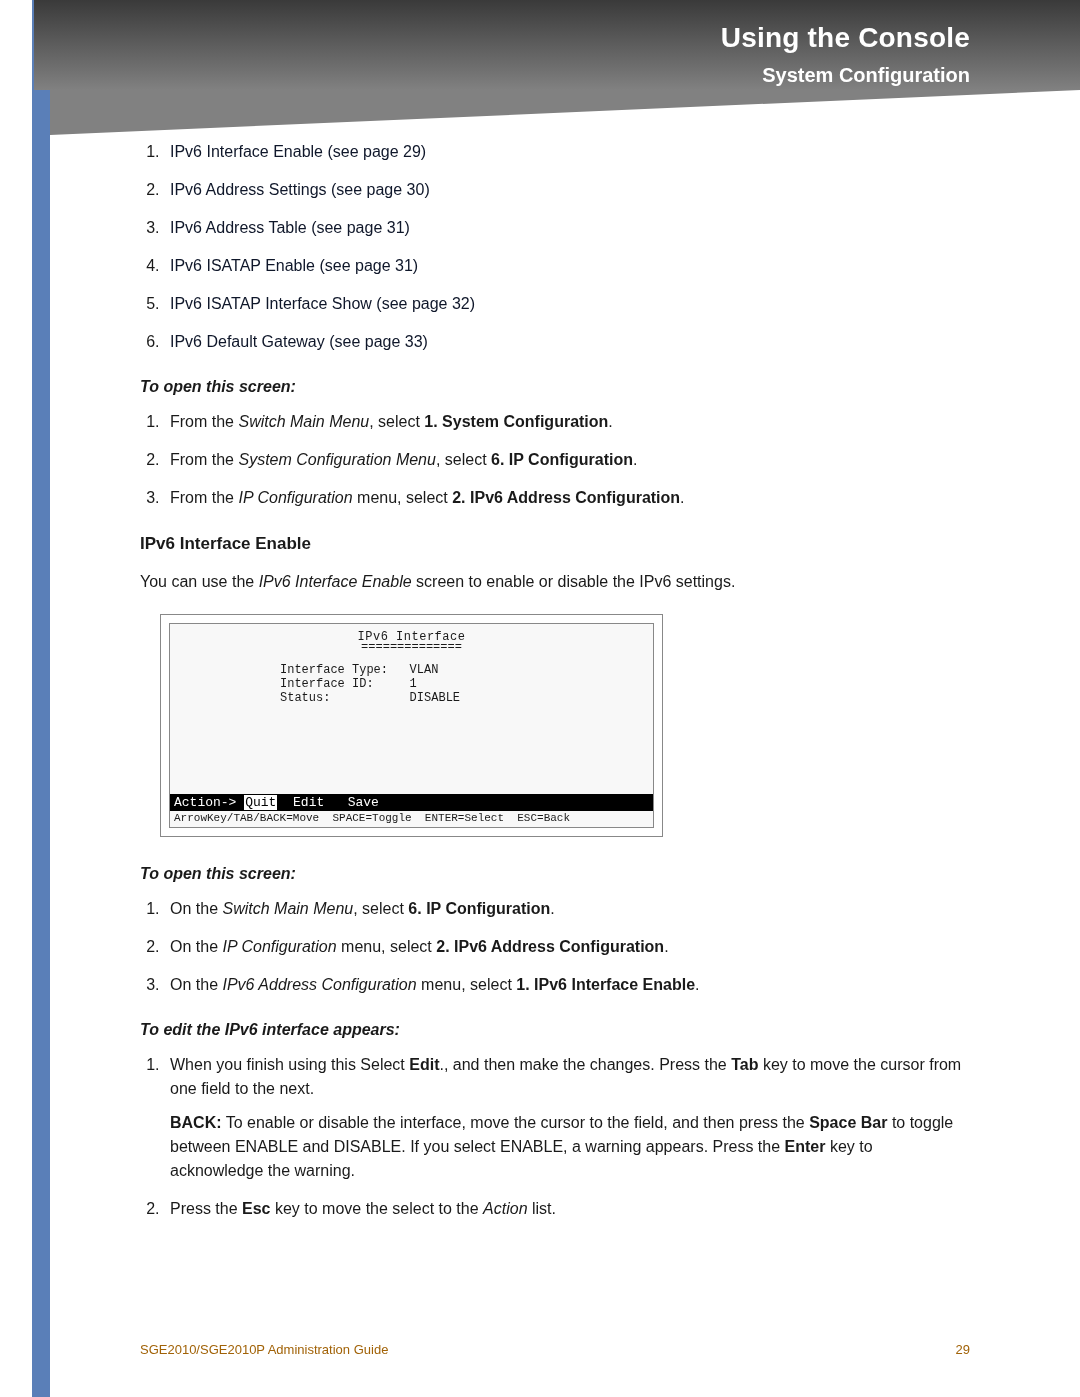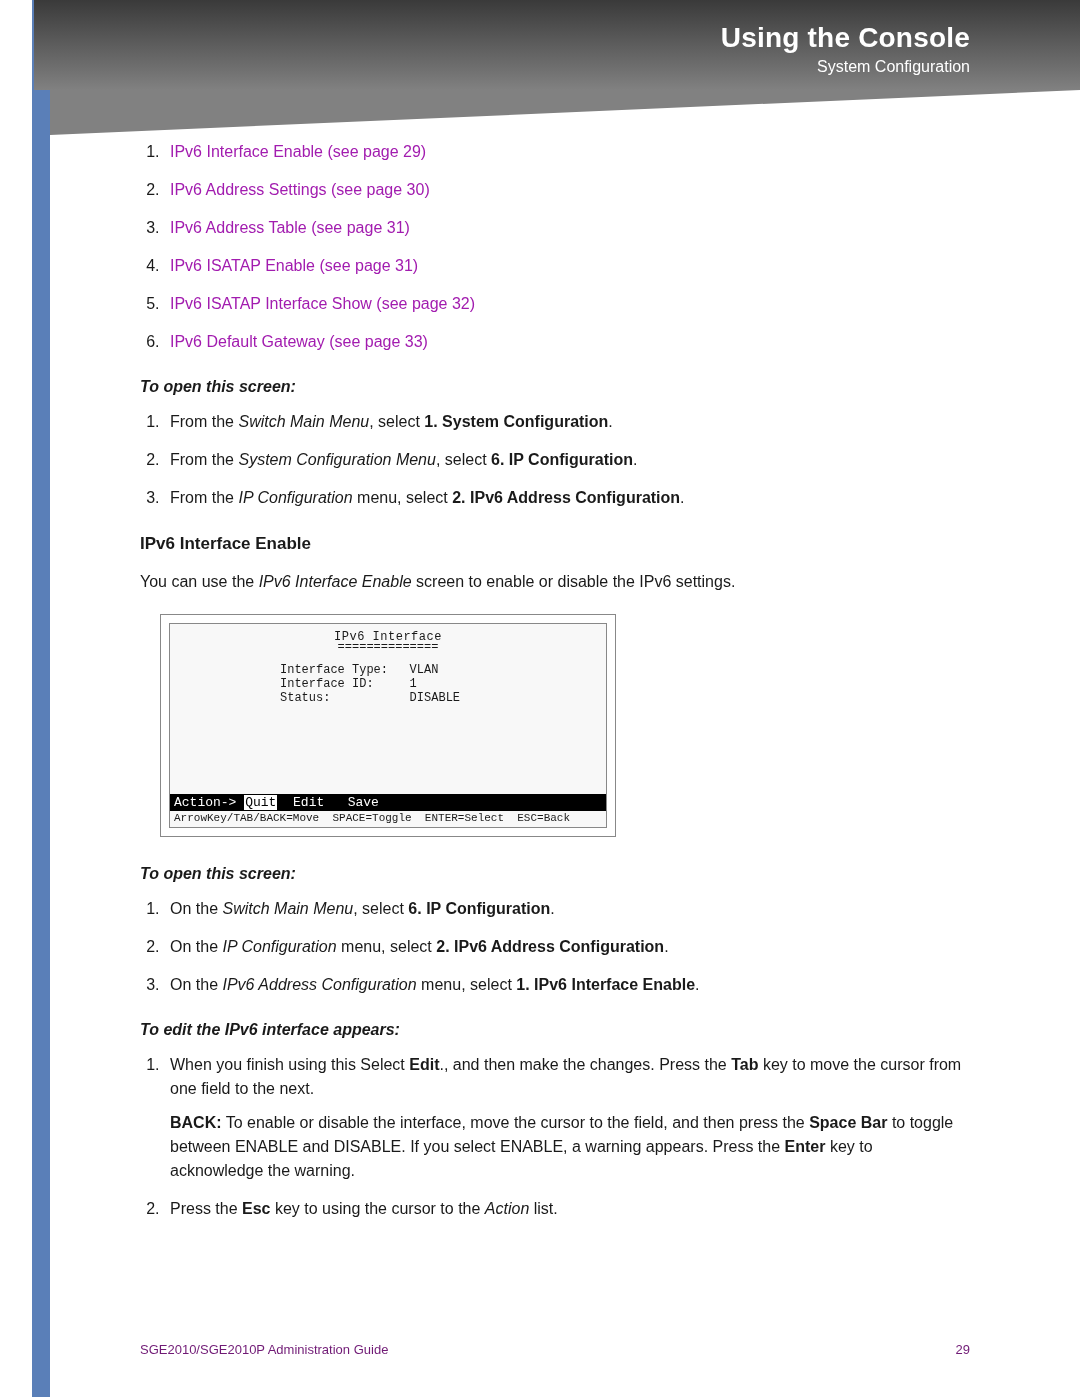--- a/index.html
+++ b/index.html
@@ -36,23 +36,23 @@
     text-align: right;
     padding-right: 110px;
     padding-top: 22px;
   }
   .header-title {
     font-size: 28px;
     font-weight: 700;
     letter-spacing: 0.2px;
   }
   .header-sub {
-    font-size: 16px;
-    font-weight: 400;
-    margin-top: 4px;
+    font-size: 20px;
+    font-weight: 700;
+    margin-top: 10px;
   }
   .header-diagonal {
     position: absolute;
     left: 50px;
     top: 90px;
     width: 0;
     height: 0;
     border-top: 45px solid #818181;
     border-left: 0 solid transparent;
     border-right: 1030px solid transparent;
@@ -66,40 +66,40 @@
   ol.toc, ol.steps {
     list-style: decimal;
     padding-left: 24px;
     margin-bottom: 24px;
   }
   ol.toc li, ol.steps li {
     padding-left: 6px;
     margin-bottom: 14px;
     line-height: 1.5;
   }
-  .link { color: #a21caf; }
+  .link { color: #0f172a; }
   .hdr-instruction {
     font-style: italic;
     font-weight: 700;
     margin-bottom: 14px;
     margin-top: 8px;
   }
   .section-title {
     font-weight: 700;
     margin: 22px 0 16px 0;
     font-size: 17px;
   }
   .body-text {
     margin-bottom: 20px;
     line-height: 1.5;
   }
   .console-wrap {
     border: 1px solid #888;
     padding: 8px;
-    width: 456px;
+    width: 503px;
     margin-bottom: 28px;
     margin-left: 20px;
   }
   .console-inner {
     border: 1px solid #888;
     font-family: "Courier New", monospace;
     font-size: 12px;
     background: #f8f8f8;
   }
   .console-body {
@@ -144,21 +144,21 @@
     margin-bottom: 14px;
   }
   .footer {
     position: absolute;
     left: 140px;
     right: 110px;
     bottom: 40px;
     display: flex;
     justify-content: space-between;
     font-size: 13px;
-    color: #701a75;
+    color: #a16207;
   }
   b { font-weight: 700; }
   i { font-style: italic; }
 </style>
 </head>
 <body>
 
 <div class="page">
   <div class="sidebar-stripe"></div>
 
@@ -228,21 +228,21 @@
 
     <div class="hdr-instruction">To edit the IPv6 interface appears:</div>
     <ol class="steps">
       <li>
         <span>When you finish using this Select </span><b>Edit</b><span>., and then make the changes. Press the </span><b>Tab</b><span> key to move the cursor from one field to the next.</span>
         <div class="note-block">
           <b>BACK:</b><span> To enable or disable the interface, move the cursor to the field, and then press the </span><b>Space Bar</b><span> to toggle between ENABLE and DISABLE. If you select ENABLE, a warning appears. Press the </span><b>Enter</b><span> key to acknowledge the warning.</span>
         </div>
       </li>
       <li>
-        <span>Press the </span><b>Esc</b><span> key to using the cursor to the </span><i>Action</i><span> list.</span>
+        <span>Press the </span><b>Esc</b><span> key to move the select to the </span><i>Action</i><span> list.</span>
       </li>
     </ol>
 
   </div>
 
   <div class="footer">
     <span>SGE2010/SGE2010P Administration Guide</span>
     <span>29</span>
   </div>
 </div>

